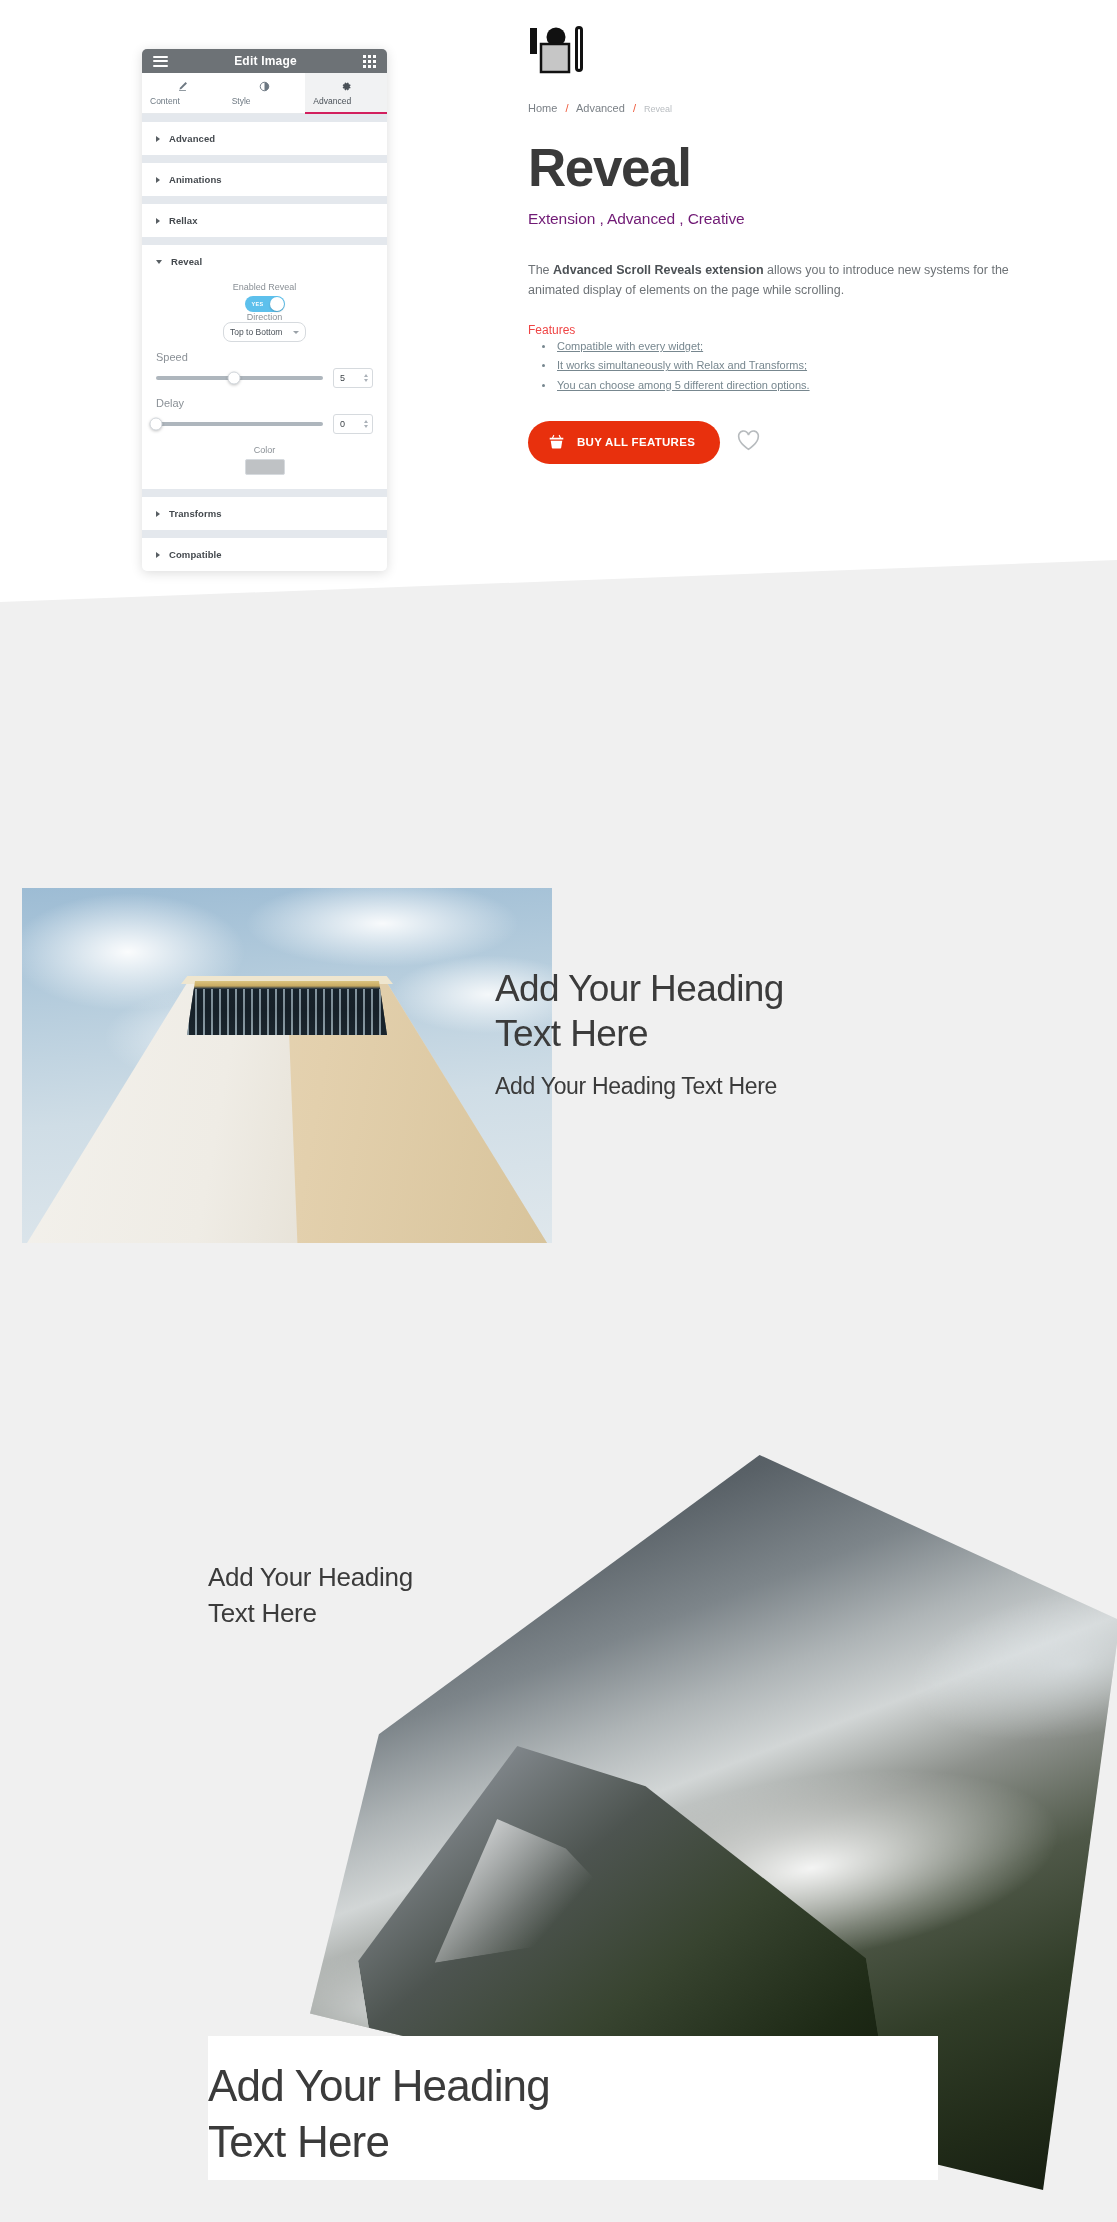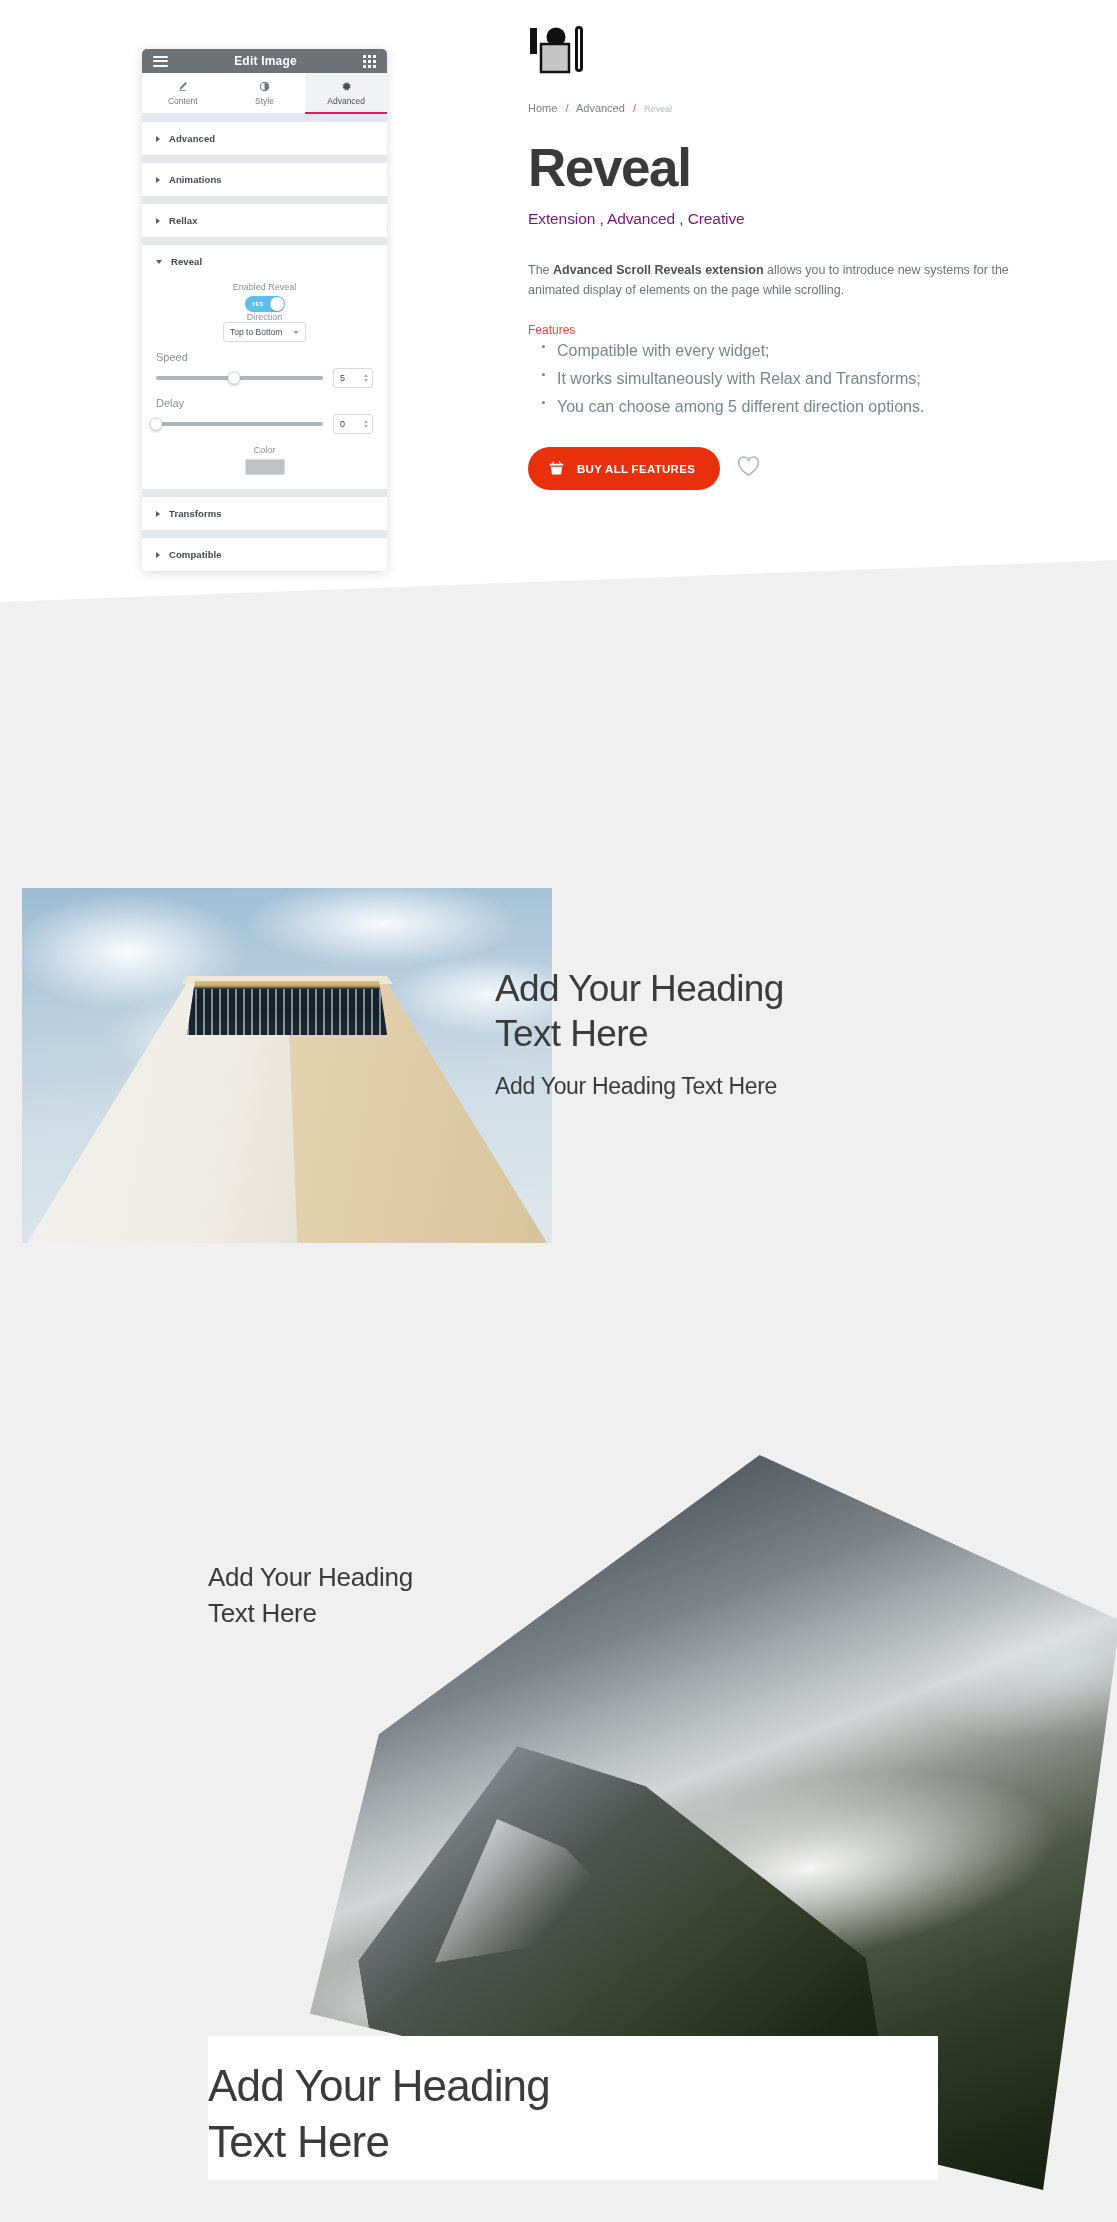--- a/index.html
+++ b/index.html
@@ -30,21 +30,21 @@
     justify-content: space-between; padding: 0 11px;
   }
   .panel-title { color: #ffffff; font-size: 12px; font-weight: bold; letter-spacing: .2px; }
   .hamburger { display: flex; flex-direction: column; gap: 2.5px; width: 15px; }
   .hamburger i { display: block; height: 2px; background: #ffffff; border-radius: 1px; }
   .grid-icon { display: grid; grid-template-columns: repeat(3, 3px); gap: 2px; }
   .grid-icon i { width: 3px; height: 3px; background: #ffffff; display: block; }
 
   .tabs { display: flex; background: #ffffff; border-bottom: 1px solid #e6e9ec; }
   .tab {
-    flex: 1; text-align: center; padding: 8px 0 7px; position: relative;
+    flex: 1; padding: 8px 8px 7px; position: relative;
     background: #ffffff; cursor: pointer;
   }
   .tab.active { background: #f1f2f3; }
   .tab.active::after {
     content: ""; position: absolute; left: 0; right: 0; bottom: -1px;
     height: 2px; background: #d21f5e;
   }
   .tab-ico { font-size: 11px; color: #6d7882; line-height: 14px; display: block; }
   .tab-ico svg { display: block; margin: 0 auto; }
   .tab-label { font-size: 8.5px; color: #6d7882; margin-top: 4px; display: block; }
@@ -66,21 +66,21 @@
   .toggle {
     width: 40px; height: 16px; border-radius: 8px; background: #5dc0ec;
     position: relative; cursor: pointer; display: flex; align-items: center;
   }
   .toggle .yes { font-size: 5.5px; color: #ffffff; font-weight: bold; margin-left: 7px; letter-spacing: .3px; }
   .toggle .knob {
     position: absolute; right: 1px; top: 1px; width: 14px; height: 14px;
     border-radius: 50%; background: #ffffff; box-shadow: 0 1px 2px rgba(0,0,0,.2);
   }
   .select {
-    width: 83px; height: 20px; border: 1px solid #d6dade; border-radius: 3px;
+    width: 83px; height: 20px; border: 1px solid #d6dade; border-radius: 8px;
     background: #ffffff; display: flex; align-items: center; justify-content: space-between;
     padding: 0 6px; font-size: 8.5px; color: #4a5158; cursor: pointer;
   }
   .select .caret-sel { border-top: 3.6px solid #9aa1a8; border-left: 3px solid transparent; border-right: 3px solid transparent; width:0; height:0; }
 
   .slider-label { font-size: 11px; color: #8a9096; margin: 9px 0 5px; }
   .slider-row { display: flex; align-items: center; gap: 10px; }
   .track { position: relative; flex: 1; height: 4px; background: #aeb6bd; border-radius: 2px; }
   .thumb {
     position: absolute; top: 50%; width: 13px; height: 13px; border-radius: 50%;
@@ -107,21 +107,21 @@
   .breadcrumb .cur { color: #b9bdc1; font-size: 9px; }
   .big-title {
     font-size: 53px; font-weight: bold; color: #3a3a3a; letter-spacing: -1.4px;
     line-height: 1.05; margin-bottom: 14px;
   }
   .subtitle { font-size: 15.5px; color: #701a75; margin-bottom: 32px; letter-spacing: -.1px; }
   .desc { font-size: 12.5px; color: #6e7377; line-height: 1.62; margin-bottom: 23px; }
   .desc b { color: #4c5155; font-weight: bold; }
   .feat-title { font-size: 12px; font-weight: normal; color: #ef4444; }
   .feat-list { list-style: none; margin-bottom: 26px; }
-  .feat-list li { font-size: 16px; color: #77878f; line-height: 1.75; padding-left: 29px; position: relative; }
+  .feat-list li { font-size: 11px; color: #77878f; line-height: 1.75; padding-left: 29px; position: relative; text-decoration: underline; }
   .feat-list li::before {
     content: ""; position: absolute; left: 14px; top: 8px; width: 3px; height: 3px;
     background: #77878f; border-radius: 50%;
   }
   .cta-row { display: flex; align-items: center; gap: 17px; }
   .buy-btn {
     display: inline-flex; align-items: center; gap: 12px; background: #e8300d;
     color: #ffffff; border: none; border-radius: 22px; padding: 12px 25px 12px 20px;
     font-size: 11.5px; font-weight: bold; letter-spacing: .3px; cursor: pointer;
     font-family: "Liberation Sans", sans-serif;

